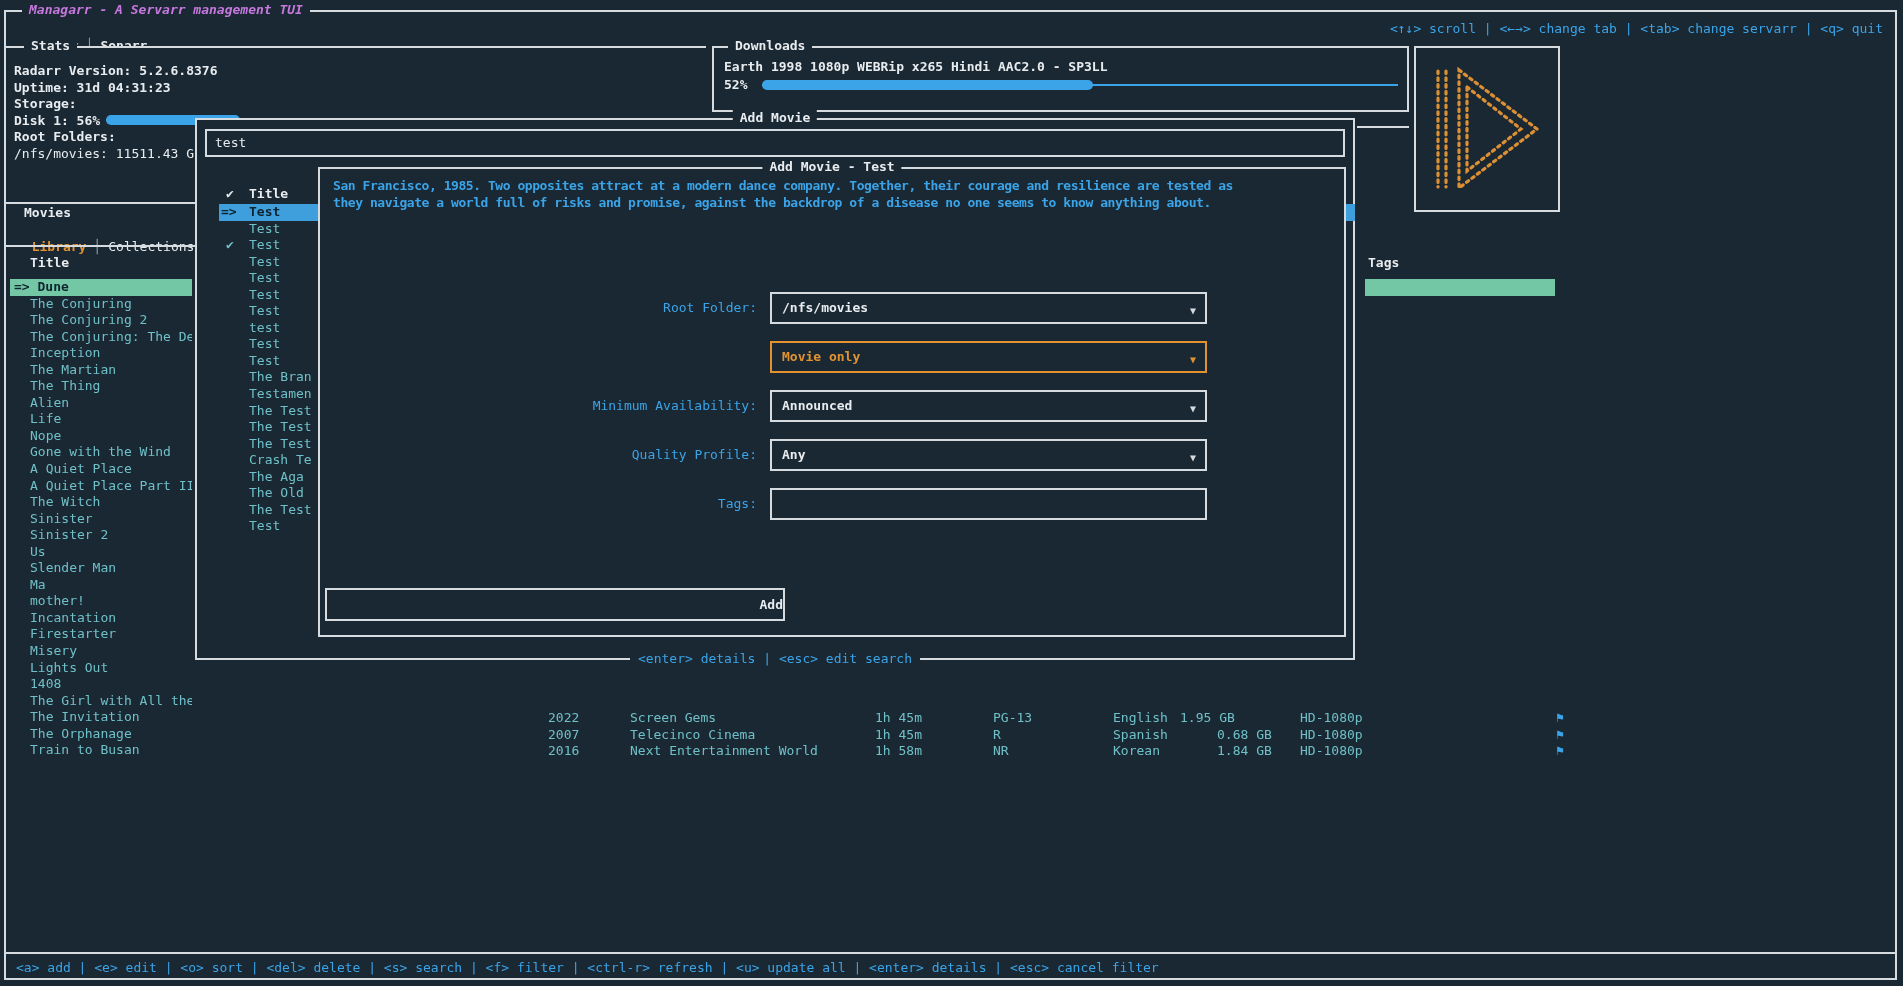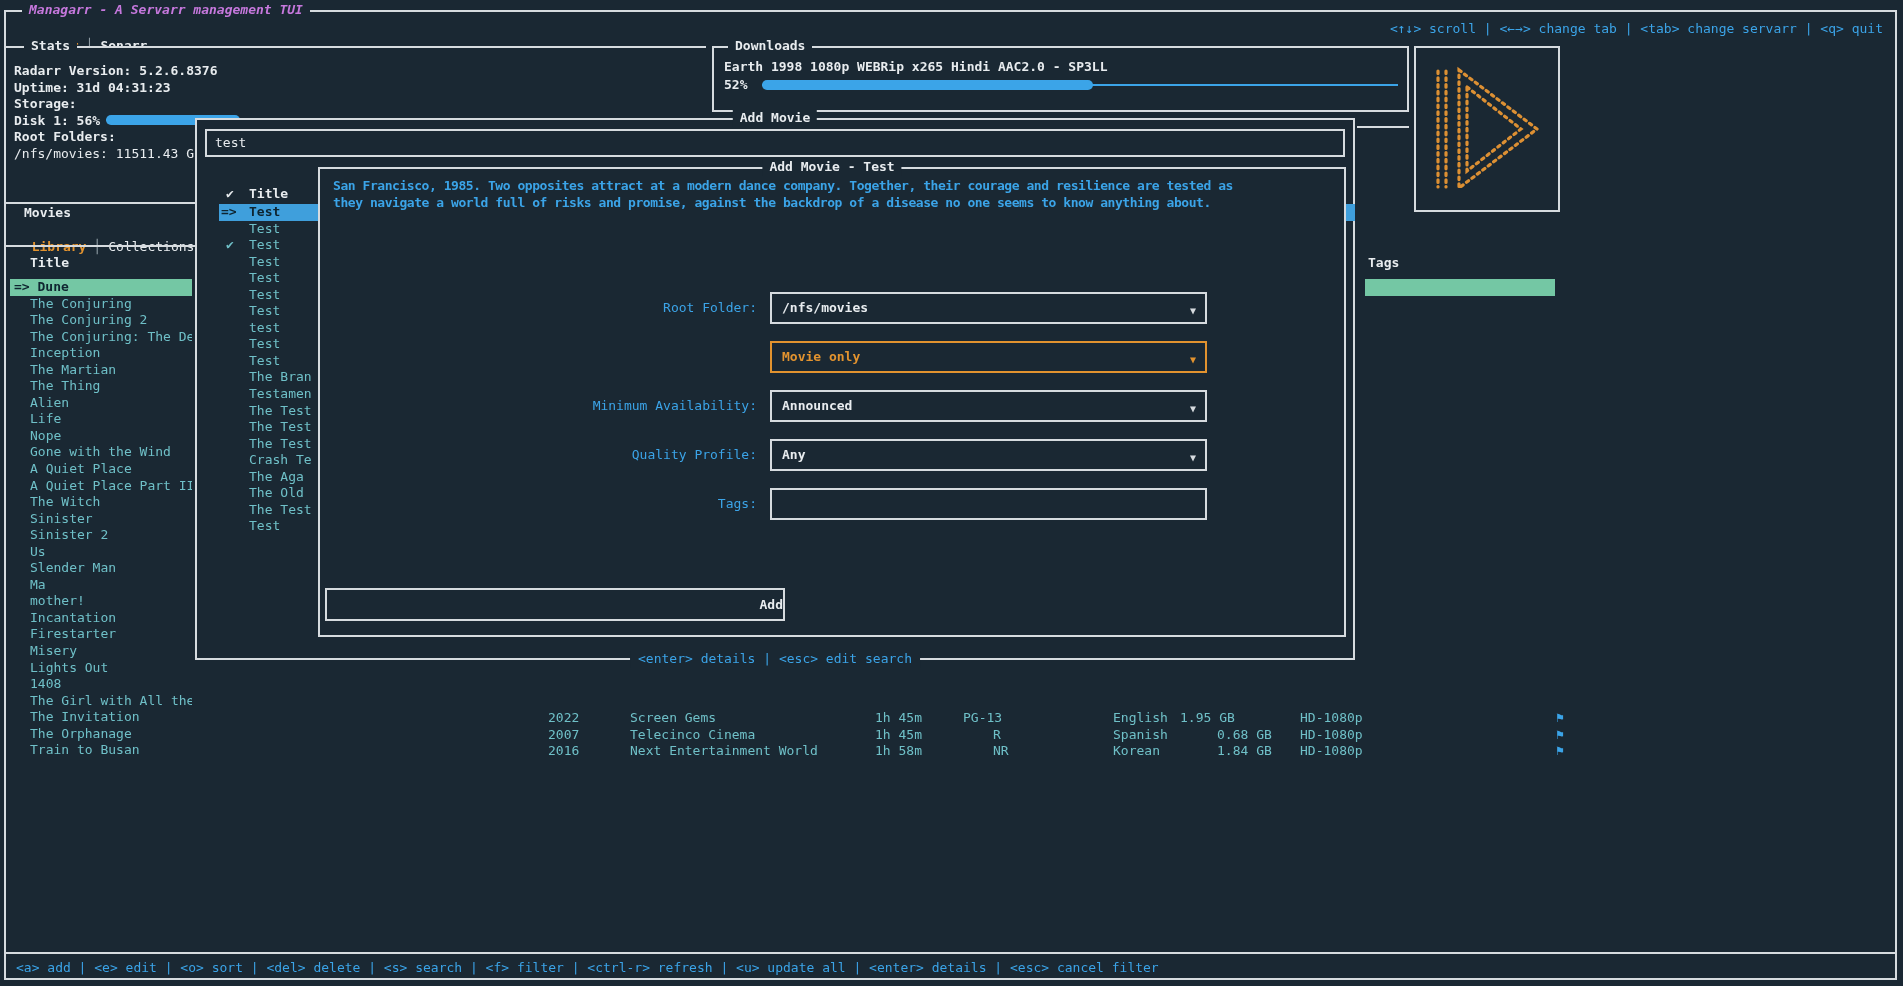--- a/index.html
+++ b/index.html
@@ -147,21 +147,21 @@
     <div class="mrow">Train to Busan</div>
   </div>
 
 <div class="abs" style="left:1365px;top:279px;width:190px;height:17px;background:var(--hl-green);z-index:5"></div>
 
 <div>
     <div class="drow" style="top: 709.3px;">
       <span class="dcell" style="left: 548px;">2022</span>
       <span class="dcell" style="left: 630px;">Screen Gems</span>
       <span class="dcell" style="left: 875px;">1h 45m</span>
-      <span class="dcell" style="left: 963px;">PG-13</span>
+      <span class="dcell" style="left: 993px;">PG-13</span>
       <span class="dcell" style="left: 1113px;">English</span>
       <span class="dcell" style="left: 1180px;">1.95 GB</span>
       <span class="dcell" style="left: 1300px;">HD-1080p</span>
       <span class="dcell" style="left: 1556px; color: var(--accent-blue);">⚑</span>
     </div>
     <div class="drow" style="top: 725.85px;">
       <span class="dcell" style="left: 548px;">2007</span>
       <span class="dcell" style="left: 630px;">Telecinco Cinema</span>
       <span class="dcell" style="left: 875px;">1h 45m</span>
       <span class="dcell" style="left: 993px;">R</span>

